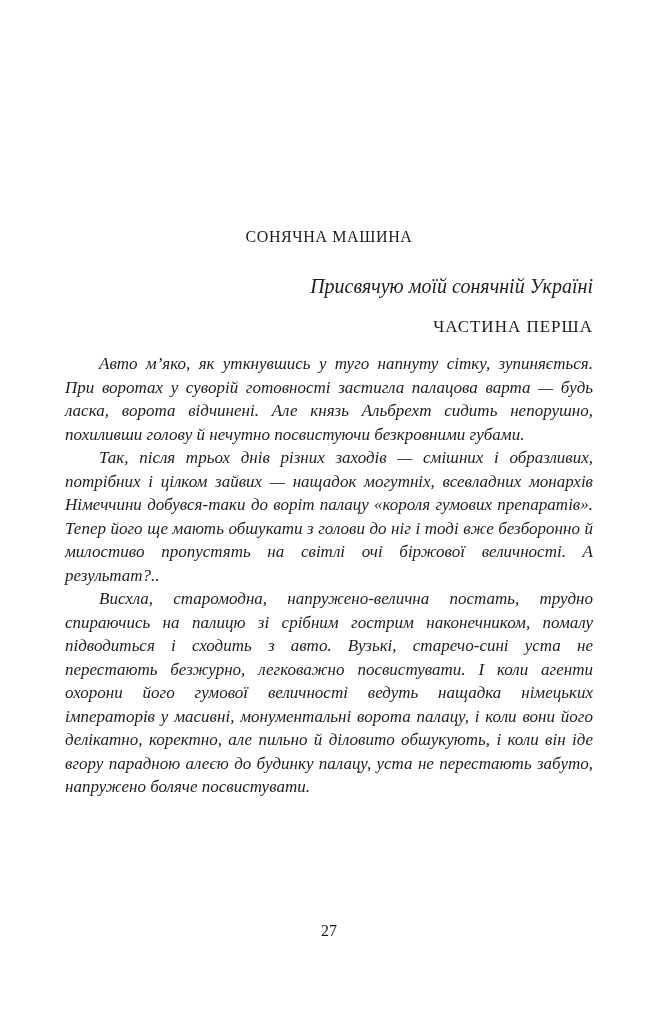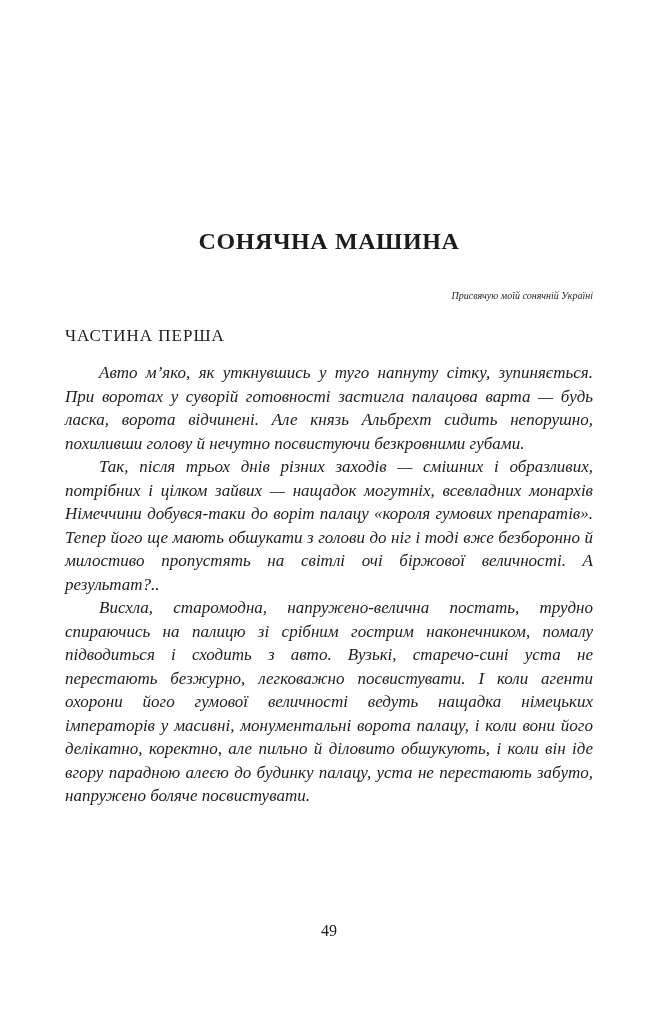--- a/index.html
+++ b/index.html
@@ -14,40 +14,40 @@
     margin: 0 auto;
     background: #ffffff;
     color: #1c1c1c;
     font-family: "Liberation Serif", "DejaVu Serif", serif;
     box-sizing: border-box;
     padding: 228px 65px 0 65px;
     overflow: hidden;
   }
   .title {
     margin: 0 0 30px 0;
-    font-size: 24px;
-    font-weight: bold;
+    font-size: 16px;
+    font-weight: normal;
     text-align: center;
     letter-spacing: 0.6px;
   }
   .dedication {
     text-align: right;
     font-style: italic;
-    font-size: 10px;
+    font-size: 20px;
     line-height: 21px;
     margin: 0 0 20px 0;
   }
   .dedication .initials {
     padding-right: 52px;
   }
   .section-heading {
     margin: 0 0 15px 0;
     font-size: 17px;
     font-weight: normal;
-    text-align: left;
+    text-align: right;
     letter-spacing: 1px;
   }
   .body-text p {
     margin: 0;
     font-size: 17px;
     line-height: 23.5px;
     text-align: justify;
     text-indent: 34px;
     font-style: italic;
   }
@@ -73,15 +73,15 @@
   </div>
 
   <h2 class="section-heading">ЧАСТИНА ПЕРША</h2>
 
   <div class="body-text">
     <p>Авто м’яко, як уткнувшись у туго напнуту сітку, зупиняється. При воротах у суворій готовності застигла палацова варта — будь ласка, ворота відчинені. Але князь Альбрехт сидить непорушно, похиливши голову й нечутно посвистуючи безкровними губами.</p>
     <p>Так, після трьох днів різних заходів — смішних і образливих, потрібних і цілком зайвих — нащадок могутніх, всевладних монархів Німеччини добувся-таки до воріт палацу «короля гумових препаратів». Тепер його ще мають обшукати з голови до ніг і тоді вже безборонно й милостиво пропустять на світлі очі біржової величності. А результат?..</p>
     <p>Висхла, старомодна, напружено-велична постать, трудно спираючись на палицю зі срібним гострим наконечником, помалу підводиться і сходить з авто. Вузькі, старечо-сині уста не перестають безжурно, легковажно посвистувати. І коли агенти охорони його гумової величності ведуть нащадка німецьких імператорів у масивні, монументальні ворота палацу, і коли вони його делікатно, коректно, але пильно й діловито обшукують, і коли він іде вгору парадною алеєю до будинку палацу, уста не перестають забуто, напружено боляче посвистувати.</p>
   </div>
 
-  <div class="page-number">49</div>
+  <div class="page-number">27</div>
 
 </div>
 
 </body></html>

